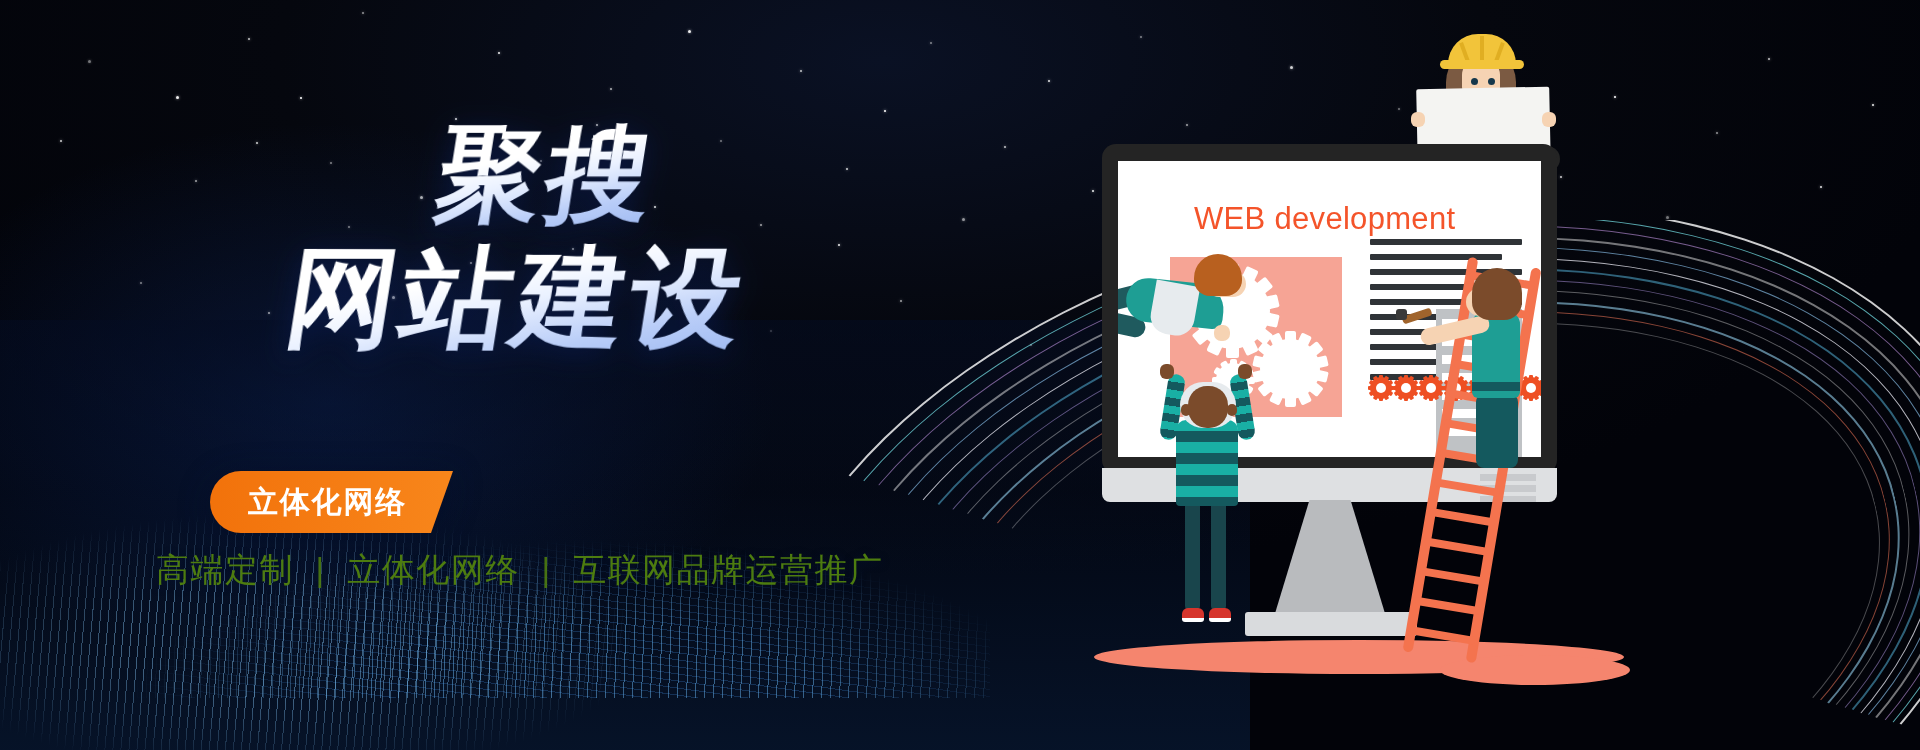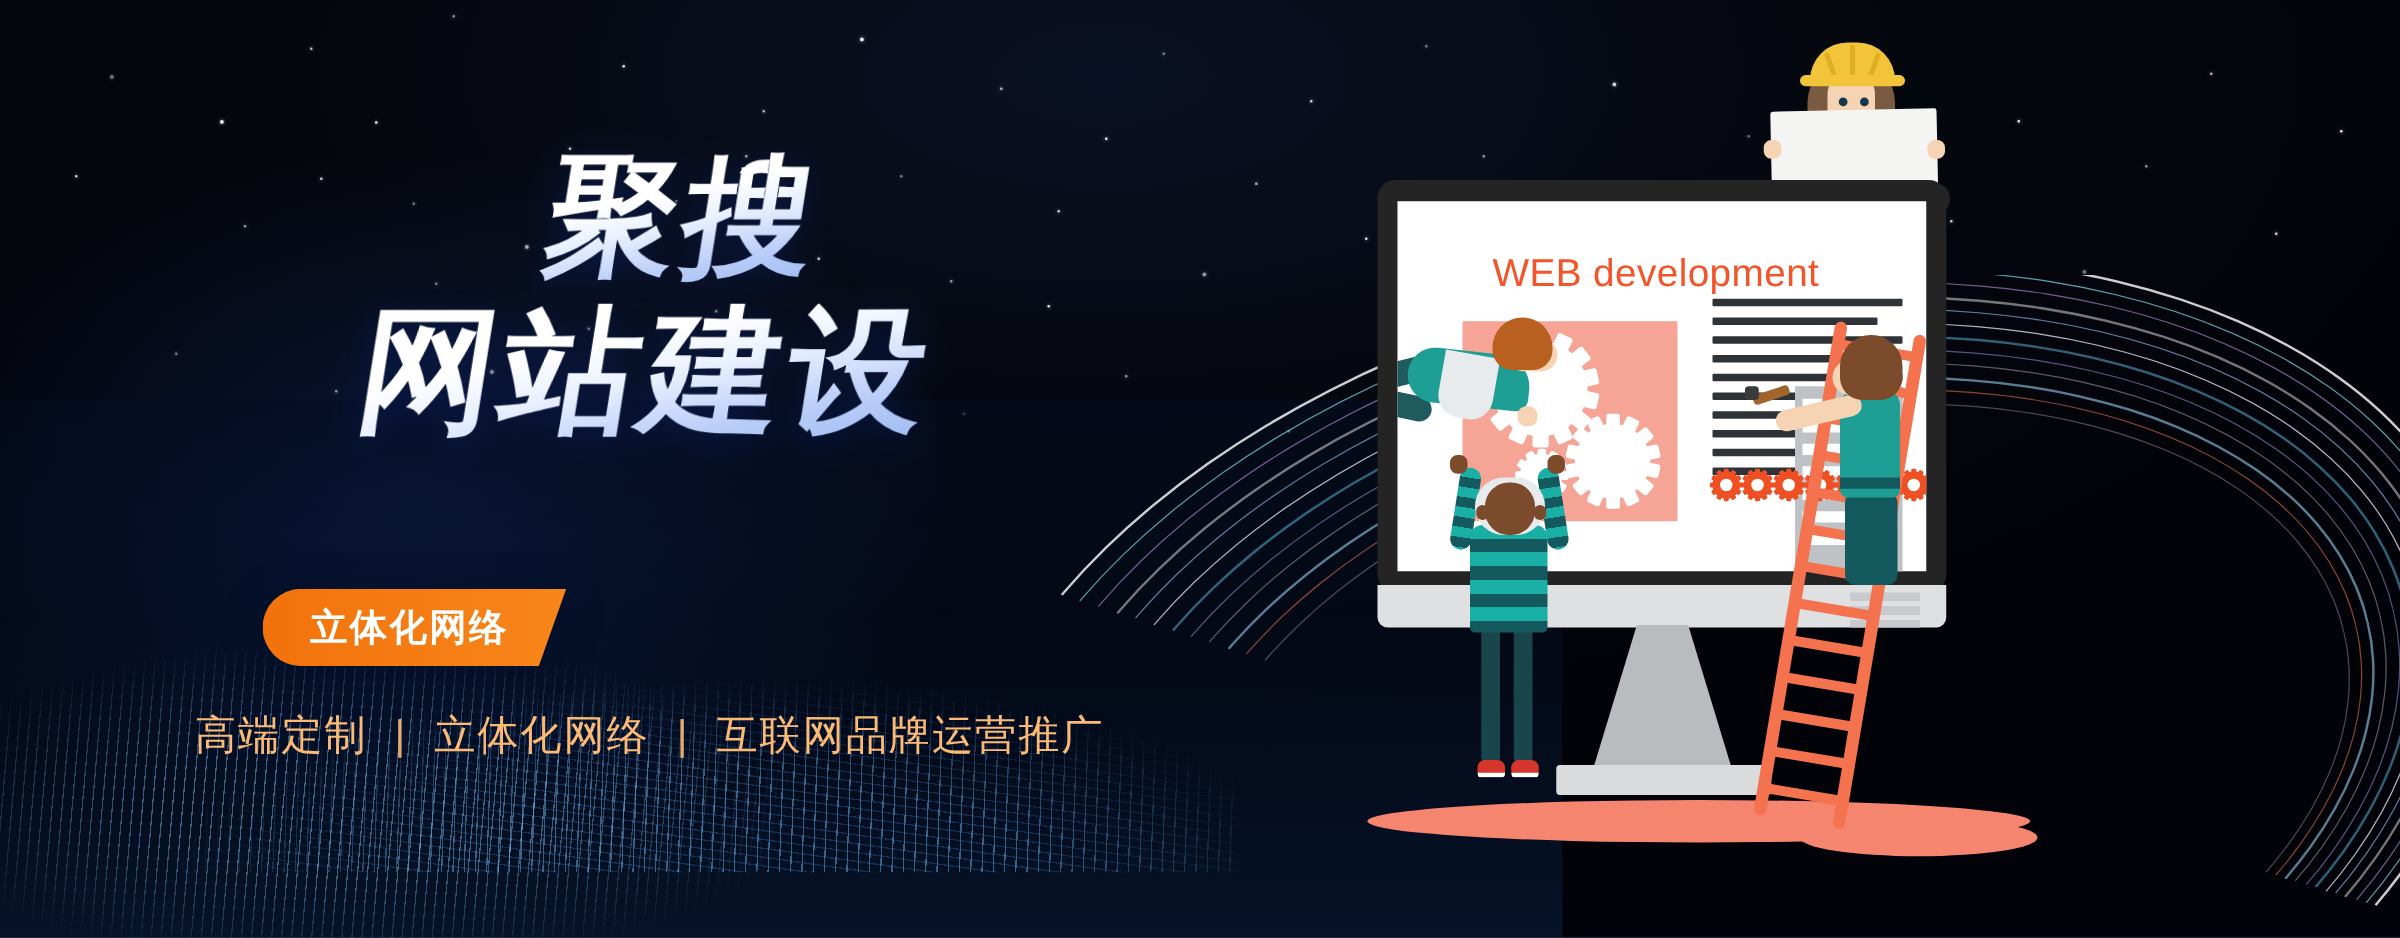--- a/index.html
+++ b/index.html
@@ -98,22 +98,22 @@
     padding-right:46px;
   }
   .badge-right {
     background:linear-gradient(90deg,#5C83EE 0%, #6E93F4 60%, #7FA2F7 100%);
     border-radius:0 31px 31px 0;
     padding:0 34px 0 22px;
     margin-left:-20px;
   }
 
   .tagline {
-    position:absolute; left:156px; top:566px;
-    font-size:33px; color:#fdba74; letter-spacing:.045em;
+    position:absolute; left:156px; top:548px;
+    font-size:33px; color:#4d7c0f; letter-spacing:.045em;
     font-weight:400;
     text-shadow:0 2px 8px rgba(0,20,60,.55);
     white-space:nowrap;
   }
   .tagline .sep { opacity:.9; margin:0 11px; font-weight:300; }
 
   
   .illus { position:absolute; left:1080px; top:0; width:840px; height:750px; }
 
   .ground {

